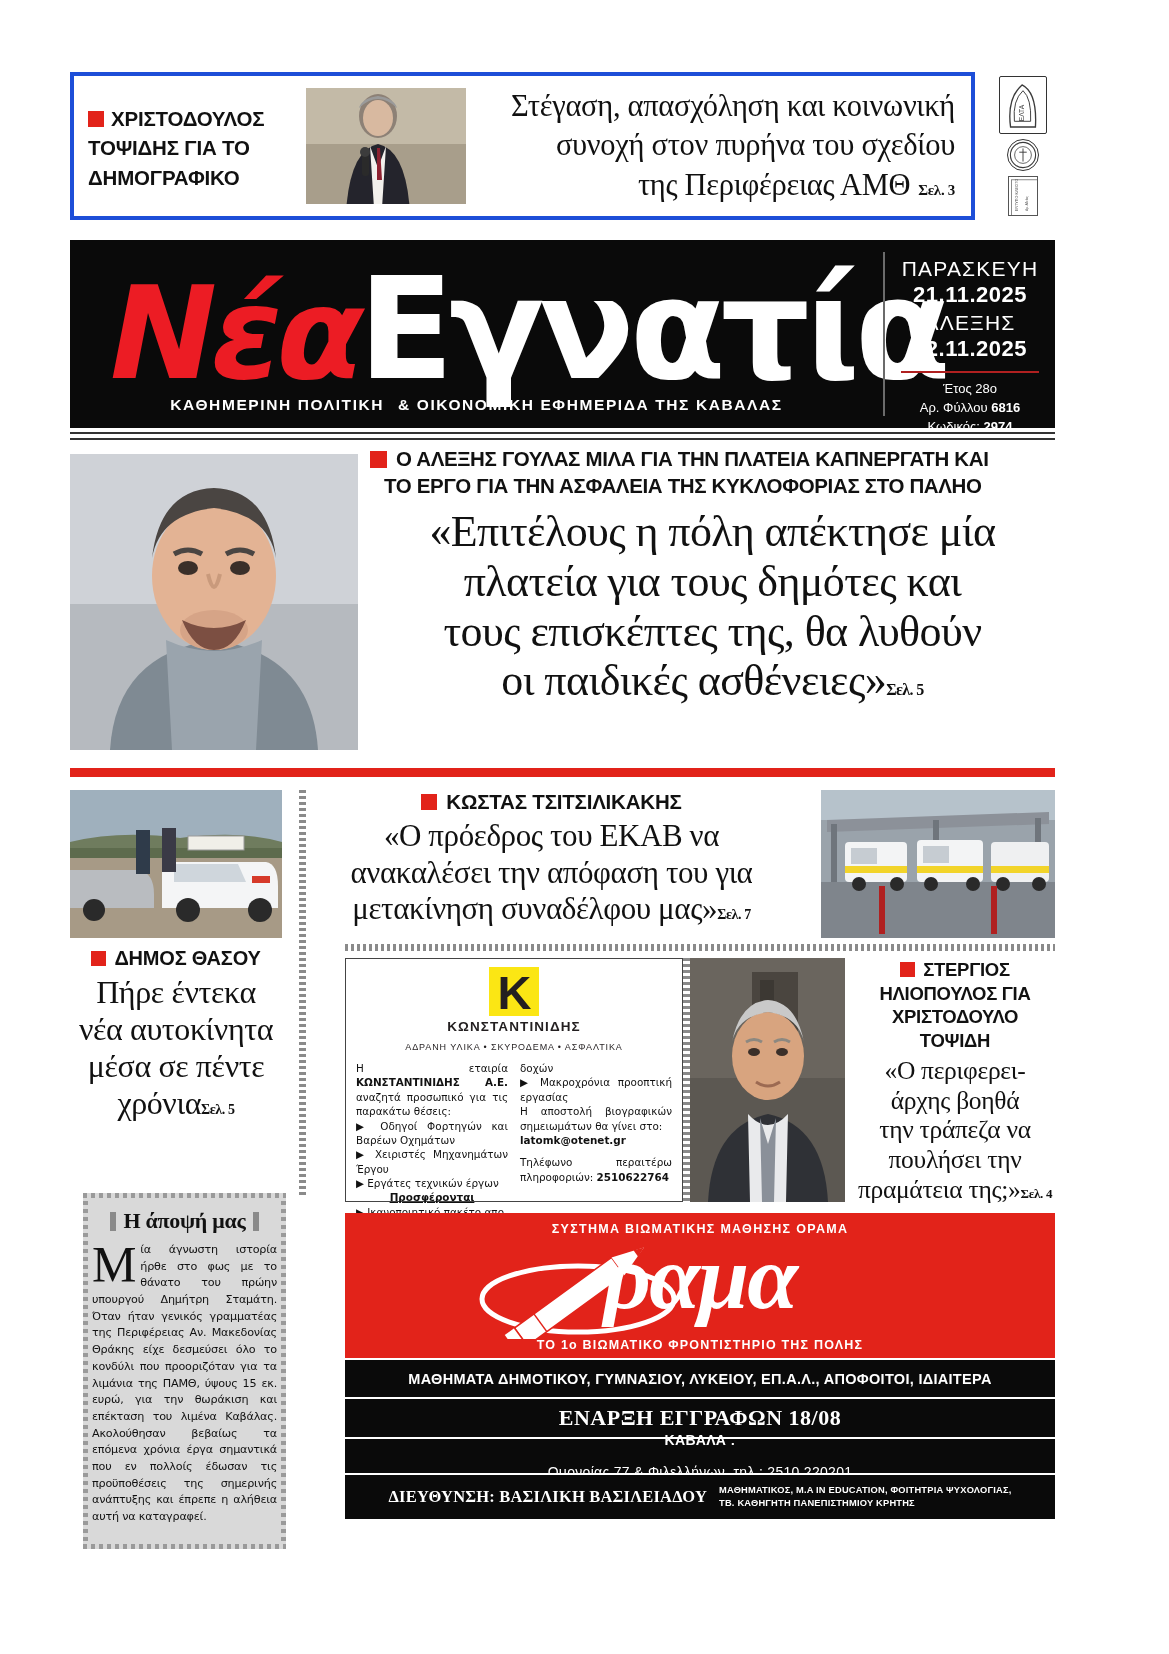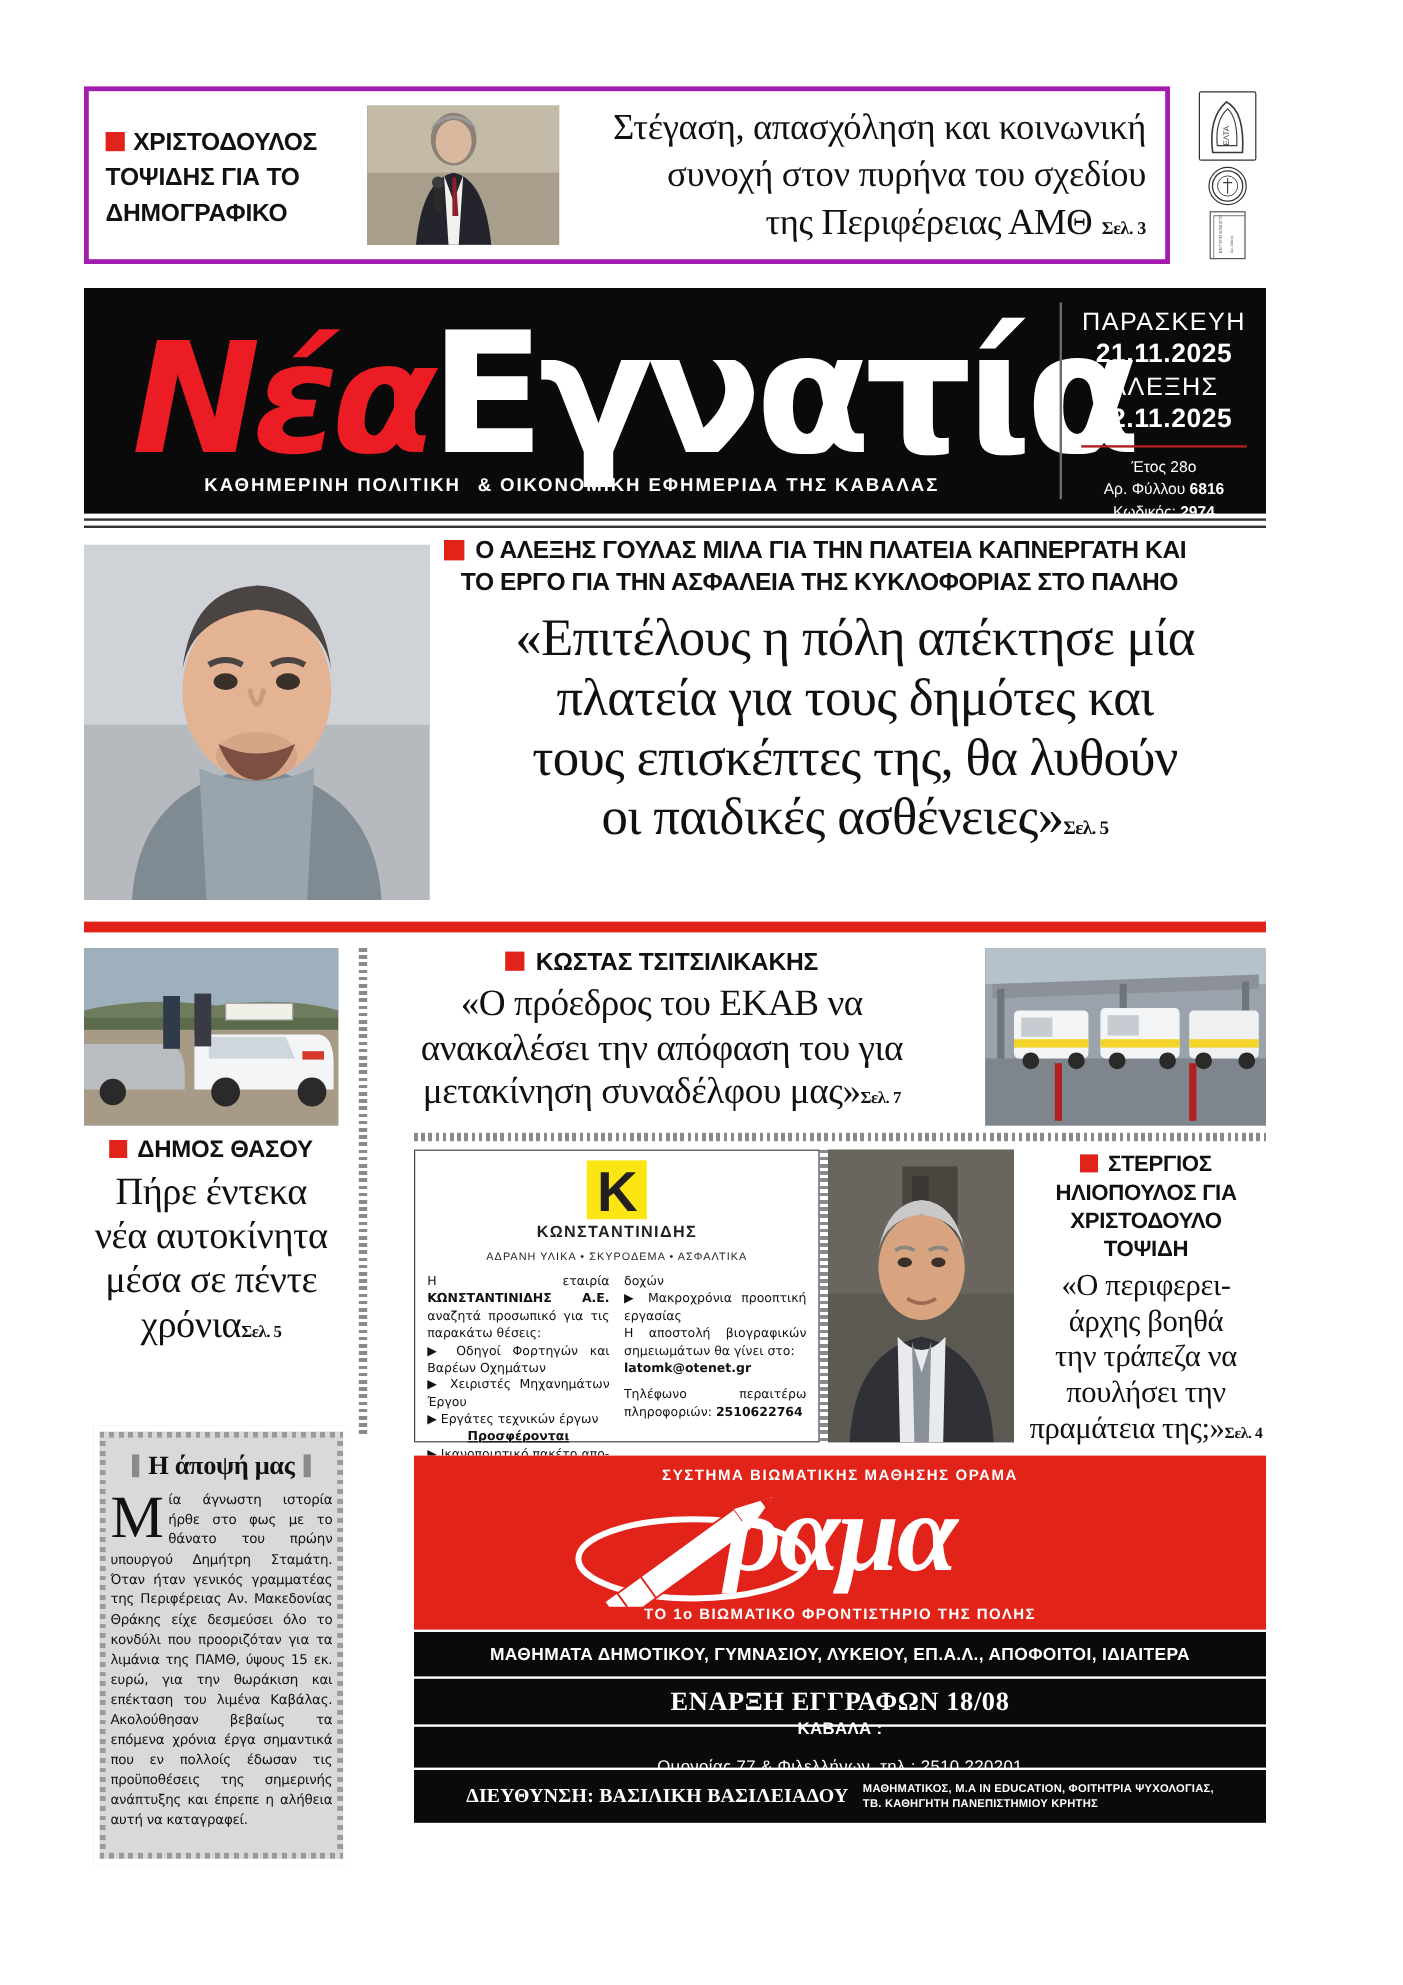--- a/index.html
+++ b/index.html
@@ -6,21 +6,21 @@
   body{
     width:1169px;height:1654px;
     font-family:"Liberation Sans", sans-serif;
     color:#111;
     -webkit-font-smoothing:antialiased;
   }
   .page{position:relative;width:1169px;height:1654px;overflow:hidden;background:#fff;}
 
   
   .teaser-wrap{position:absolute;left:70px;top:72px;width:985px;height:148px;}
-  .teaser-box{position:absolute;left:0;top:0;width:905px;height:148px;border:4px solid #a21caf;box-sizing:border-box;background:#fff;display:flex;align-items:stretch;}
+  .teaser-box{position:absolute;left:0;top:0;width:905px;height:148px;border:4px solid #1d4ed8;box-sizing:border-box;background:#fff;display:flex;align-items:stretch;}
   .teaser-left{width:232px;padding:10px 6px 6px 14px;box-sizing:border-box;display:flex;flex-direction:column;justify-content:center;}
   .teaser-left .kicker{font-weight:bold;font-size:20.5px;line-height:1.42;letter-spacing:-0.2px;}
   .teaser-left .kicker .sq{display:inline-block;width:16px;height:16px;background:#e2231a;margin-right:7px;vertical-align:-1px;}
   .teaser-photo{width:160px;margin:12px 0 12px 0;background:#8d8577;overflow:hidden;position:relative;}
   .teaser-head{flex:1;padding:8px 16px 8px 16px;box-sizing:border-box;display:flex;align-items:center;}
   .teaser-head h2{margin:0;width:100%;text-align:right;font-family:"Liberation Serif", serif;font-weight:normal;font-size:30.5px;line-height:1.30;letter-spacing:-0.3px;}
   .teaser-head .pg{font-size:15px;font-weight:bold;font-family:"Liberation Serif",serif;margin-left:8px;}
 
   
   .elta{position:absolute;right:0;top:4px;width:64px;height:140px;display:flex;flex-direction:column;align-items:center;gap:5px;}

